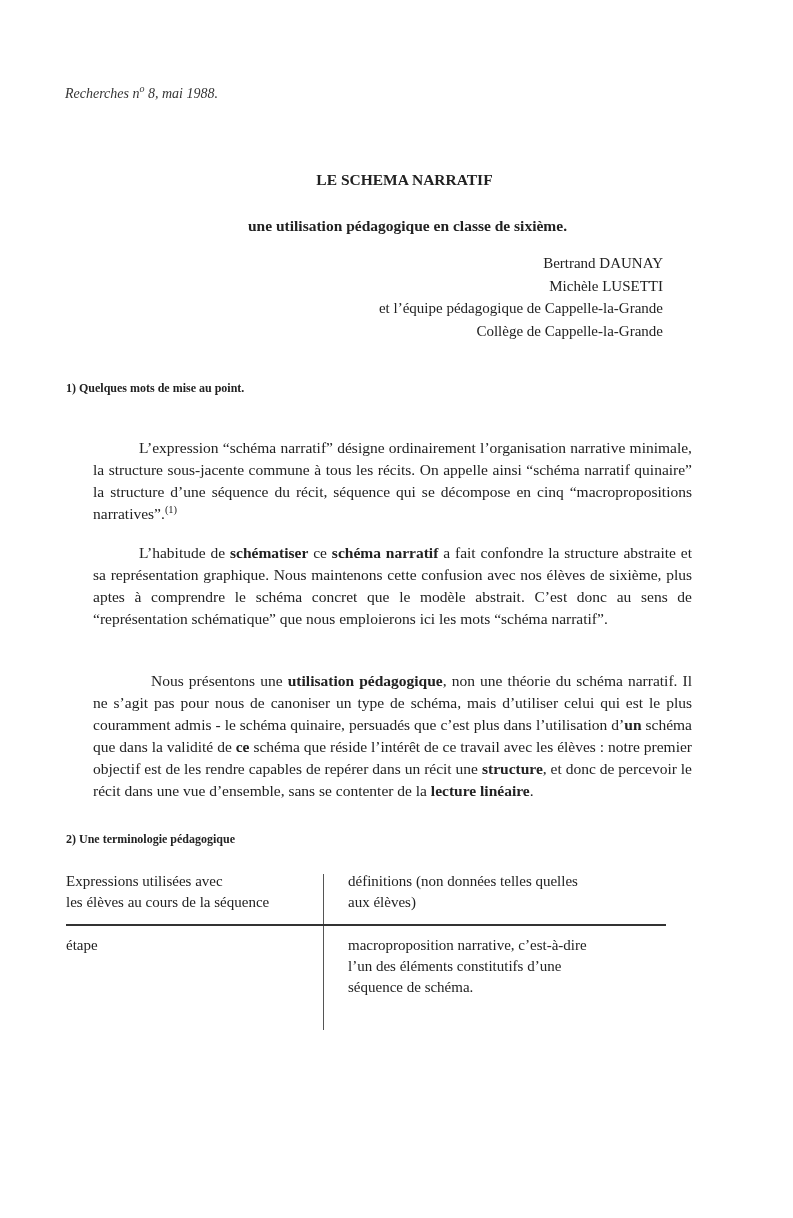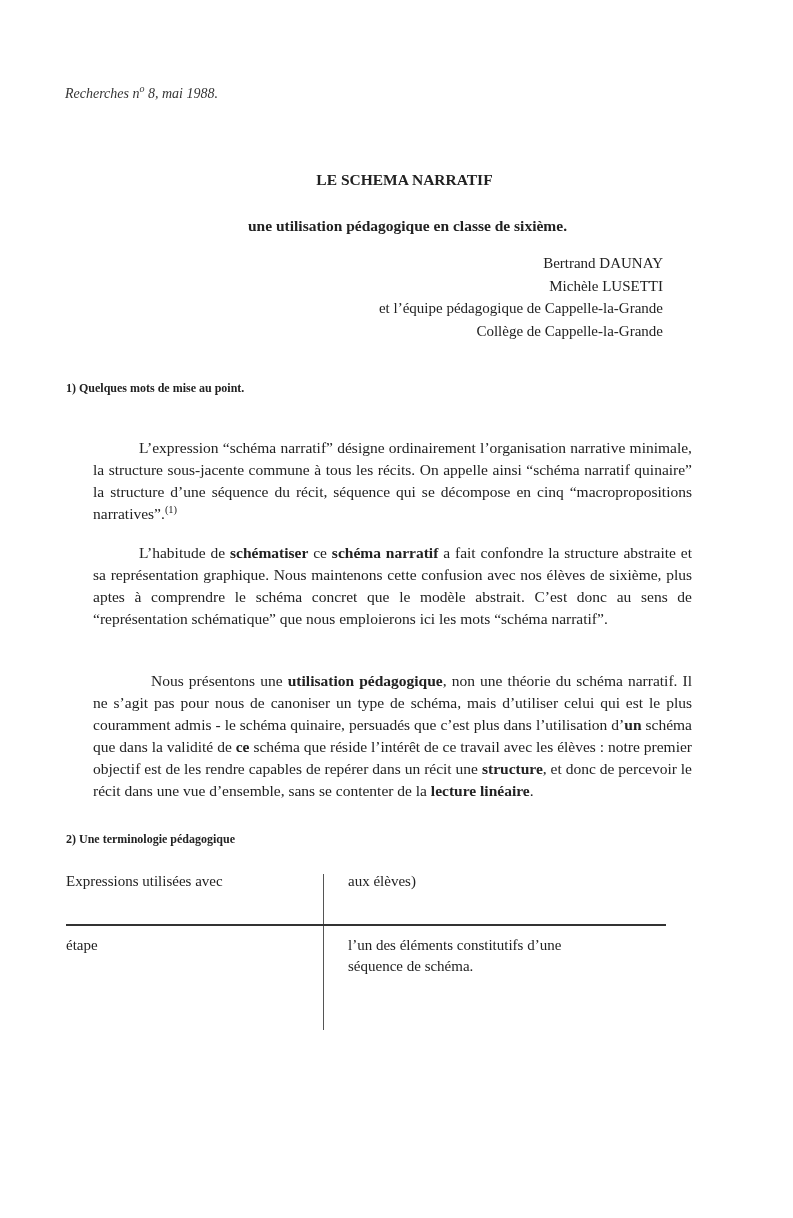--- a/index.html
+++ b/index.html
@@ -139,24 +139,27 @@
 
 <p class="paragraph" style="top:526px;"><span class="indent"></span><span>L’habitude de </span><b>schématiser</b><span> ce </span><b>schéma narratif</b><span> a fait confondre la structure abstraite et sa représentation graphique. Nous maintenons cette confusion avec nos élèves de sixième, plus aptes à comprendre le schéma concret que le modèle abstrait. C’est donc au sens de “représentation schématique” que nous emploierons ici les mots “schéma narratif”.</span></p>
 
 <p class="paragraph" style="top:654px;"><span class="indent-wide"></span><span>Nous présentons  une </span><b>utilisation pédagogique</b><span>, non une théorie du schéma narratif. Il ne s’agit pas pour nous de canoniser un type de schéma, mais d’utiliser celui qui est le plus couramment admis - le schéma quinaire, persuadés que c’est plus dans l’utilisation d’</span><b>un</b><span> schéma que dans la validité de </span><b>ce</b><span> schéma que réside l’intérêt de ce travail avec les élèves : notre premier objectif est de les rendre capables de repérer dans un récit une </span><b>structure</b><span>, et donc de percevoir le récit dans une vue d’ensemble, sans se contenter de la </span><b>lecture linéaire</b><span>.</span></p>
 
 <div class="section-heading" style="top:832px;">2) Une terminologie pédagogique</div>
 
 <div class="term-table">
   <div class="col-left header-row">
     <div>Expressions utilisées avec</div>
+    <div>les élèves au cours de la séquence</div>
   </div>
   <div class="col-right header-row">
+    <div>définitions (non données telles quelles</div>
     <div>aux élèves)</div>
   </div>
   <div class="v-divider"></div>
   <div class="h-divider"></div>
   <div class="col-left body-row">étape</div>
   <div class="col-right body-row">
+    <div>macroproposition narrative, c’est-à-dire</div>
     <div>l’un des éléments constitutifs d’une</div>
     <div>séquence de schéma.</div>
   </div>
 </div>
 
 </body></html>

